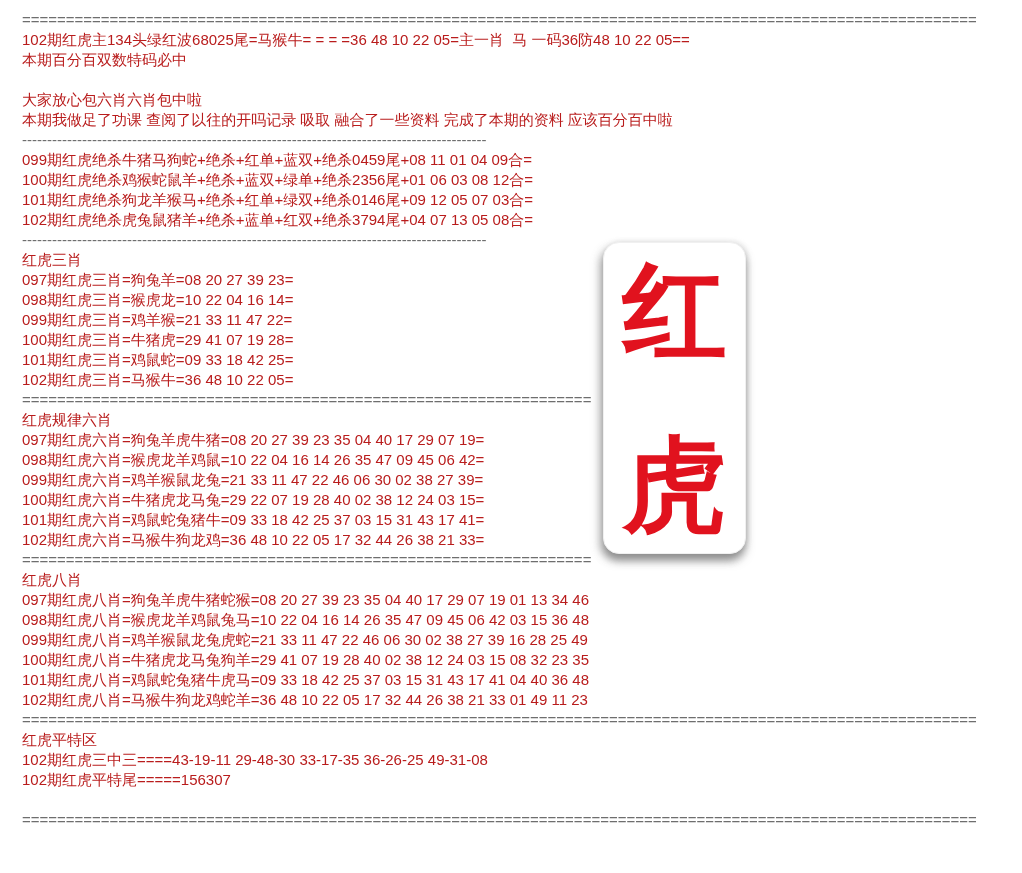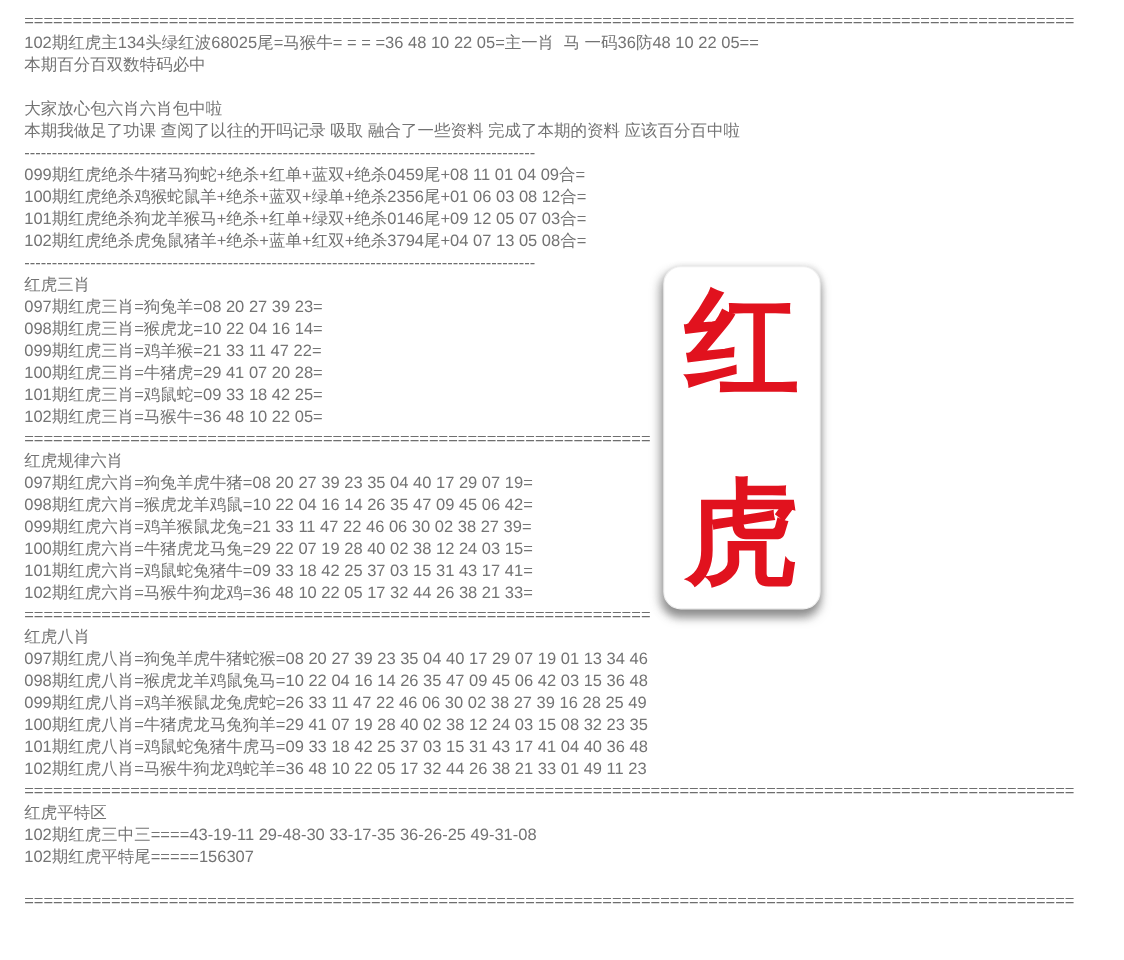--- a/index.html
+++ b/index.html
@@ -10,21 +10,21 @@
     background:#ffffff;
     font-family:"Liberation Sans", sans-serif;
     color:#4b4b4b;
   }
   .content { position:absolute; left:22px; top:10px; width:940px; }
   .line {
     font-size:15px;
     line-height:20px;
     min-height:20px;
     white-space:pre;
-    color:#737373;
+    color:#b91c1c;
   }
   .sep { color:#6e6e6e; }
   .badge {
     position:absolute;
     left:603px; top:242px;
     width:143px; height:312px;
     background:#ffffff;
     border:1px solid #f0f0f0;
     border-radius:16px;
     box-shadow: 0 7px 9px rgba(90,90,90,0.55), -4px 5px 8px rgba(120,120,120,0.35), 2px -1px 5px rgba(160,160,160,0.22);
@@ -62,42 +62,42 @@
         <div class="line">101期红虎绝杀狗龙羊猴马+绝杀+红单+绿双+绝杀0146尾+09 12 05 07 03合=</div>
         <div class="line">102期红虎绝杀虎兔鼠猪羊+绝杀+蓝单+红双+绝杀3794尾+04 07 13 05 08合=</div>
       </div>
     <div class="line sep">---------------------------------------------------------------------------------------------</div>
 
     <div class="line">红虎三肖</div>
     <div>
         <div class="line">097期红虎三肖=狗兔羊=08 20 27 39 23=</div>
         <div class="line">098期红虎三肖=猴虎龙=10 22 04 16 14=</div>
         <div class="line">099期红虎三肖=鸡羊猴=21 33 11 47 22=</div>
-        <div class="line">100期红虎三肖=牛猪虎=29 41 07 20 28=</div>
+        <div class="line">100期红虎三肖=牛猪虎=29 41 07 19 28=</div>
         <div class="line">101期红虎三肖=鸡鼠蛇=09 33 18 42 25=</div>
         <div class="line">102期红虎三肖=马猴牛=36 48 10 22 05=</div>
       </div>
 
     <div class="line sep">=================================================================</div>
     <div class="line">红虎规律六肖</div>
     <div>
         <div class="line">097期红虎六肖=狗兔羊虎牛猪=08 20 27 39 23 35 04 40 17 29 07 19=</div>
         <div class="line">098期红虎六肖=猴虎龙羊鸡鼠=10 22 04 16 14 26 35 47 09 45 06 42=</div>
         <div class="line">099期红虎六肖=鸡羊猴鼠龙兔=21 33 11 47 22 46 06 30 02 38 27 39=</div>
         <div class="line">100期红虎六肖=牛猪虎龙马兔=29 22 07 19 28 40 02 38 12 24 03 15=</div>
         <div class="line">101期红虎六肖=鸡鼠蛇兔猪牛=09 33 18 42 25 37 03 15 31 43 17 41=</div>
         <div class="line">102期红虎六肖=马猴牛狗龙鸡=36 48 10 22 05 17 32 44 26 38 21 33=</div>
       </div>
 
     <div class="line sep">=================================================================</div>
     <div class="line">红虎八肖</div>
     <div>
         <div class="line">097期红虎八肖=狗兔羊虎牛猪蛇猴=08 20 27 39 23 35 04 40 17 29 07 19 01 13 34 46</div>
         <div class="line">098期红虎八肖=猴虎龙羊鸡鼠兔马=10 22 04 16 14 26 35 47 09 45 06 42 03 15 36 48</div>
-        <div class="line">099期红虎八肖=鸡羊猴鼠龙兔虎蛇=26 33 11 47 22 46 06 30 02 38 27 39 16 28 25 49</div>
+        <div class="line">099期红虎八肖=鸡羊猴鼠龙兔虎蛇=21 33 11 47 22 46 06 30 02 38 27 39 16 28 25 49</div>
         <div class="line">100期红虎八肖=牛猪虎龙马兔狗羊=29 41 07 19 28 40 02 38 12 24 03 15 08 32 23 35</div>
         <div class="line">101期红虎八肖=鸡鼠蛇兔猪牛虎马=09 33 18 42 25 37 03 15 31 43 17 41 04 40 36 48</div>
         <div class="line">102期红虎八肖=马猴牛狗龙鸡蛇羊=36 48 10 22 05 17 32 44 26 38 21 33 01 49 11 23</div>
       </div>
 
     <div class="line sep">=============================================================================================================</div>
     <div class="line">红虎平特区</div>
     <div>
         <div class="line">102期红虎三中三====43-19-11 29-48-30 33-17-35 36-26-25 49-31-08</div>
         <div class="line">102期红虎平特尾=====156307</div>

